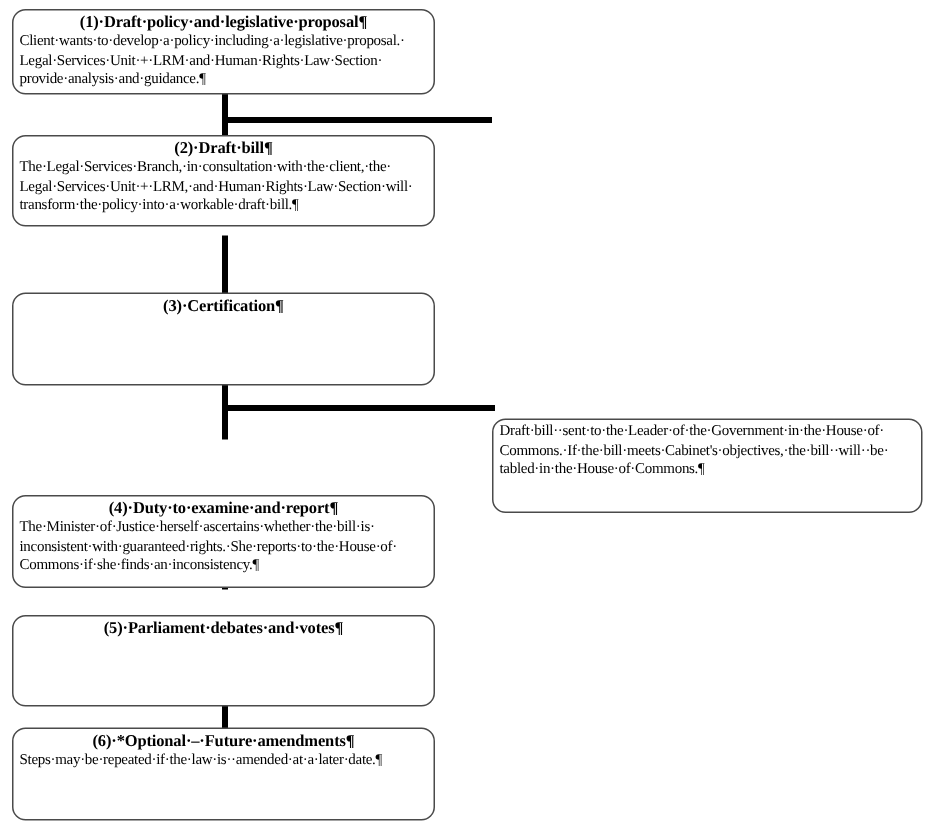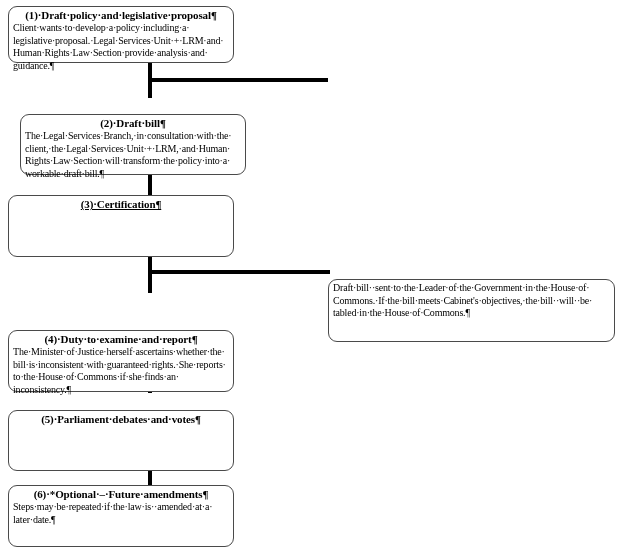--- a/index.html
+++ b/index.html
@@ -16,24 +16,24 @@
   
   .box {
     position: absolute;
     box-sizing: border-box;
     border: 1px solid #4a4a4a;
     border-radius: 9px;
     background: #ffffff;
     padding: 2px 4px 2px 4px;
     z-index: 2;
   }
-  .step { left: 8px; width: 226px; }
+  .step { left: 8px; width: 282px; }
   .s1 { top: 6px;   height: 57px; }
-  .s2 { top: 114px;  height: 61px; margin-left: 12px; }
-  .s3 { top: 195px; height: 62px; text-decoration: underline; }
+  .s2 { top: 90px;  height: 61px; }
+  .s3 { top: 195px; height: 62px; }
   .s4 { top: 292px; height: 62px; margin-top: 38px; }
   .s5 { top: 410px; height: 61px; }
   .s6 { top: 485px; height: 62px; }
 
   .note { left: 326px; width: 289px; }
   .n1 { top: 48px;  height: 65px; }
   .n2 { top: 242px; height: 63px; left: 328px; width: 287px; margin-top: 37px; }
 
   .title {
     font-weight: bold;

